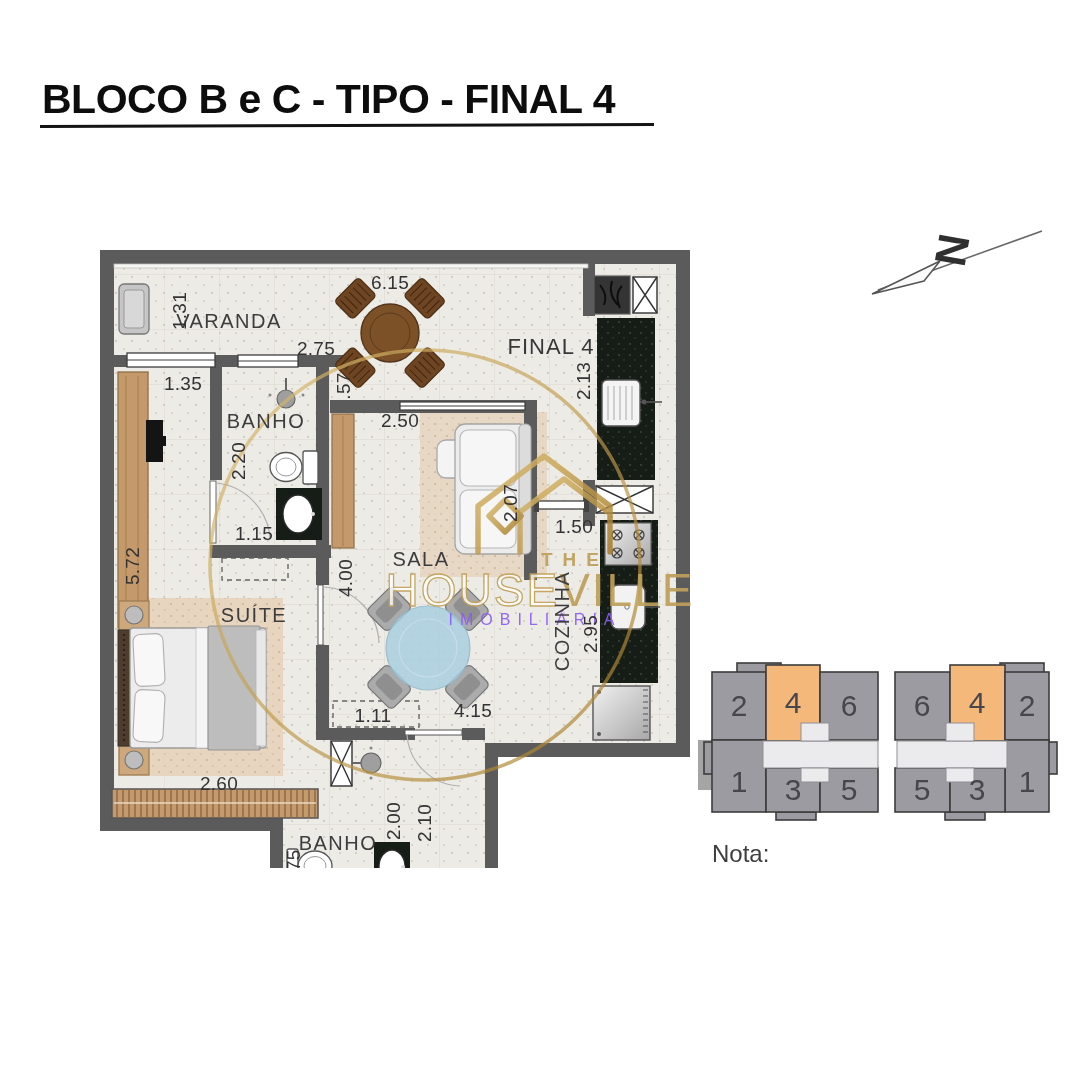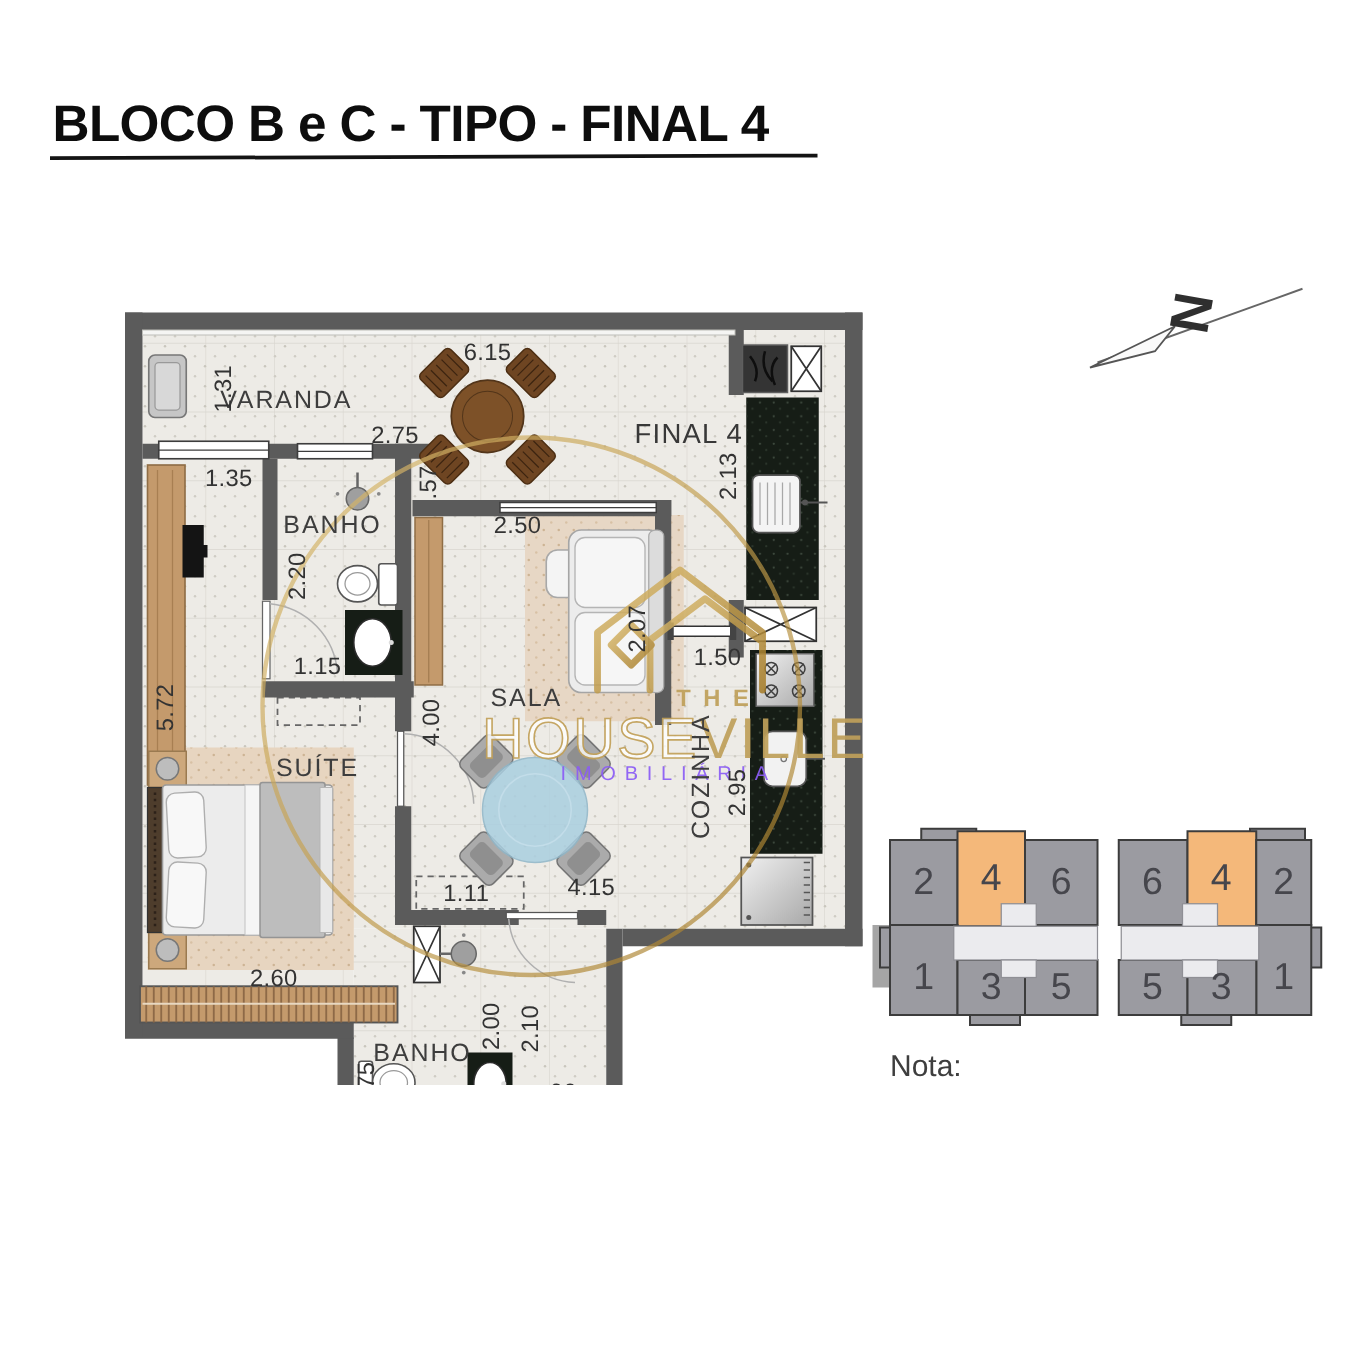--- a/index.html
+++ b/index.html
@@ -355,21 +355,21 @@
   <div class="lbl room v" style="left:562px;top:621px">COZINHA</div>
   <div class="lbl room" style="left:338px;top:843px">BANHO</div>
 
   <div class="lbl dim" style="left:390px;top:283px">6.15</div>
   <div class="lbl dim v" style="left:180px;top:311px">1.31</div>
   <div class="lbl dim" style="left:316px;top:349px">2.75</div>
   <div class="lbl dim" style="left:183px;top:384px">1.35</div>
   <div class="lbl dim v" style="left:344px;top:386px">.57</div>
   <div class="lbl dim v" style="left:239px;top:461px">2.20</div>
   <div class="lbl dim" style="left:254px;top:534px">1.15</div>
-  <div class="lbl dim" style="left:414px;top:421px">2.50</div>
+  <div class="lbl dim" style="left:400px;top:421px">2.50</div>
   <div class="lbl dim v" style="left:584px;top:381px">2.13</div>
   <div class="lbl dim v" style="left:346px;top:578px">4.00</div>
   <div class="lbl dim v" style="left:511px;top:503px">2.07</div>
   <div class="lbl dim" style="left:574px;top:527px">1.50</div>
   <div class="lbl dim v" style="left:591px;top:634px">2.95</div>
   <div class="lbl dim v" style="left:133px;top:566px">5.72</div>
   <div class="lbl dim" style="left:219px;top:784px">2.60</div>
   <div class="lbl dim" style="left:373px;top:716px">1.11</div>
   <div class="lbl dim" style="left:473px;top:711px">4.15</div>
   <div class="lbl dim v" style="left:294px;top:863px">.75</div>

